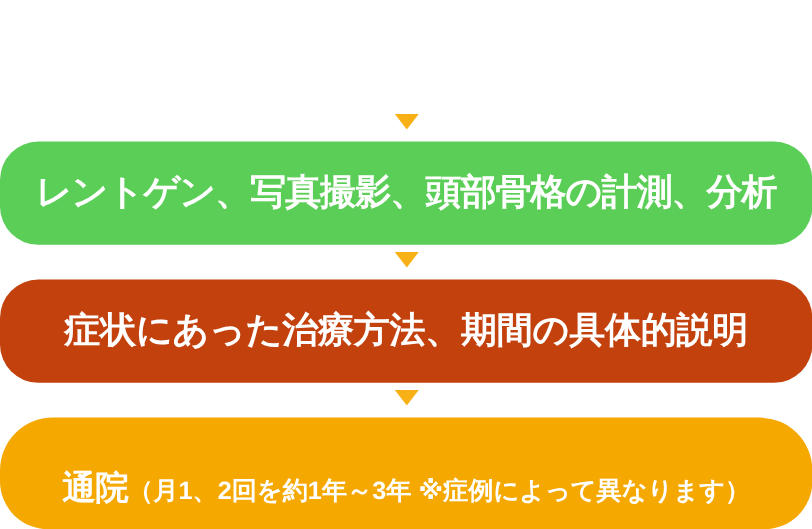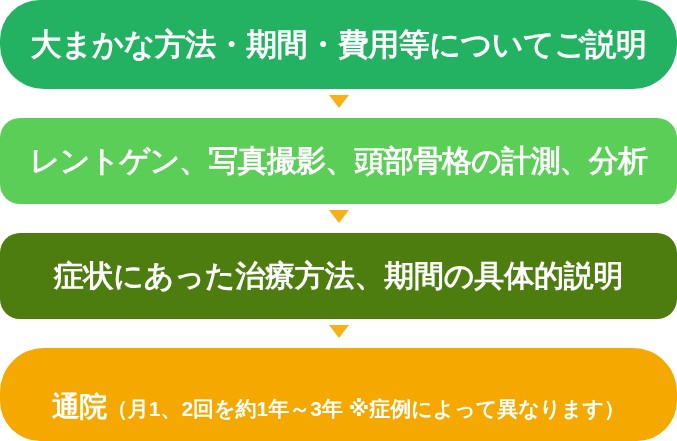--- a/index.html
+++ b/index.html
@@ -19,21 +19,21 @@
     overflow: hidden;
   }
   .flow-step {
     position: absolute;
     left: 0;
     width: 677px;
     box-sizing: border-box;
     display: flex;
     align-items: center;
     justify-content: center;
-    border-radius: 20px;
+    border-radius: 32px;
     padding: 0 14px;
   }
   .step-label {
     color: #ffffff;
     font-weight: bold;
     line-height: 1;
     white-space: nowrap;
     letter-spacing: -0.2px;
     text-align: center;
     display: block;
@@ -104,37 +104,34 @@
   }
   #arrow-1 { top: 94px; height: 14px; }
   #arrow-2 { top: 209px; height: 14px; }
   #arrow-3 { top: 324px; height: 14px; }
 </style>
 </head>
 <body>
 
 <div id="flow-root" style="background: rgb(255, 255, 255);">
 
-  <div class="flow-step" id="step-1" style="background: rgb(34, 178, 98);">
-    <span class="step-label" style="color: rgb(255, 255, 255);">大まかな方法・期間・費用等についてご説明</span>
-  </div>
 
   <div class="flow-arrow" id="arrow-1">
     <span class="arrow-glyph" style="border-top-color: rgb(247, 177, 22);"></span>
   </div>
 
   <div class="flow-step" id="step-2" style="background: rgb(90, 206, 86);">
     <span class="step-label" style="color: rgb(255, 255, 255);">レントゲン、写真撮影、頭部骨格の計測、分析</span>
   </div>
 
   <div class="flow-arrow" id="arrow-2">
     <span class="arrow-glyph" style="border-top-color: rgb(247, 177, 22);"></span>
   </div>
 
-  <div class="flow-step" id="step-3" style="background: #4d7c0f;">
+  <div class="flow-step" id="step-3" style="background: #c2410c;">
     <span class="step-label" style="color: rgb(255, 255, 255);">症状にあった治療方法、期間の具体的説明</span>
   </div>
 
   <div class="flow-arrow" id="arrow-3">
     <span class="arrow-glyph" style="border-top-color: rgb(247, 177, 22);"></span>
   </div>
 
   <div class="flow-step" id="step-4" style="background: rgb(245, 168, 0);">
     <span class="step-label" style="color: rgb(255, 255, 255);"><span>通院</span><span class="step-sub">（月1、2回を約1年～3年 ※症例によって異なります）</span></span>
   </div>

